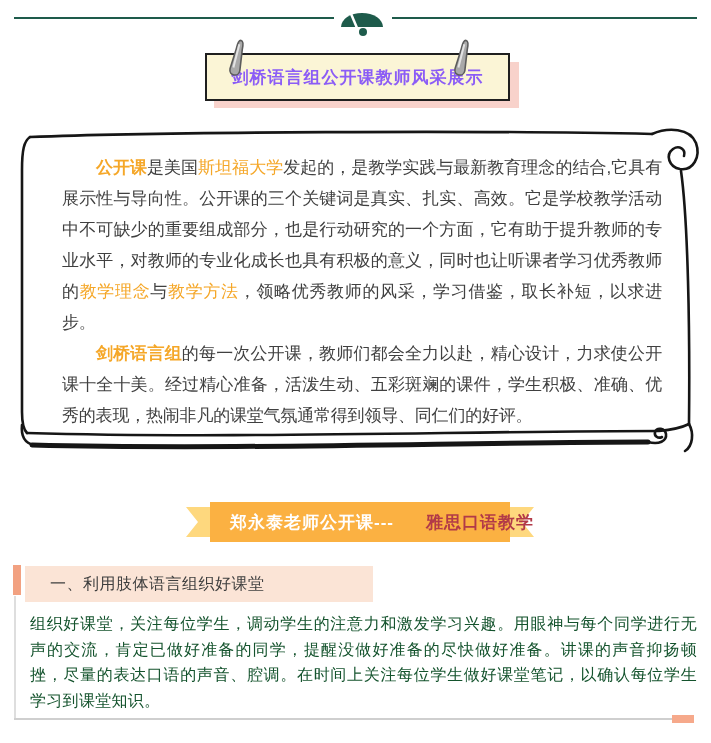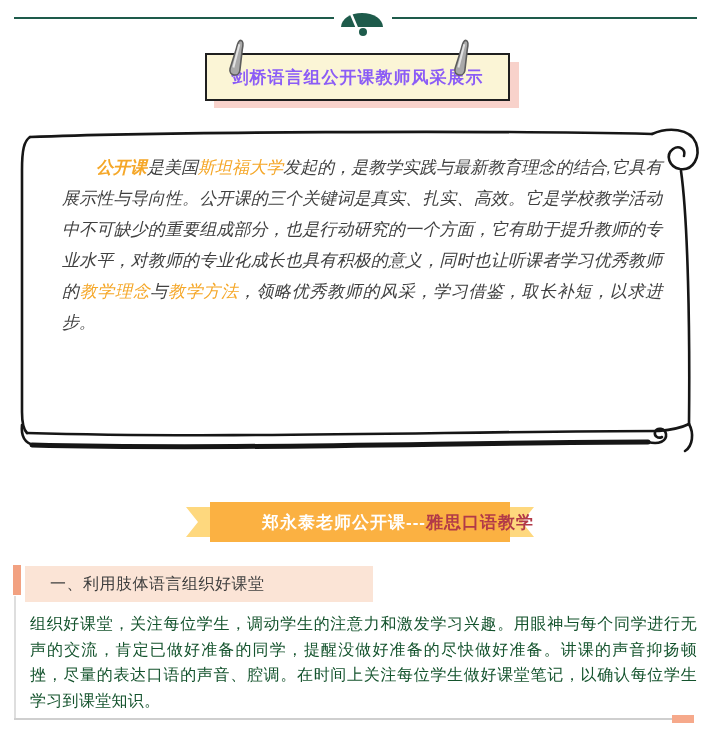--- a/index.html
+++ b/index.html
@@ -24,35 +24,35 @@
     font-size:17px;font-weight:bold;color:#8b5cf6;letter-spacing:1px;
   }
   .pin{position:absolute;width:22px;height:44px;}
   .pin-left{left:226px;top:38px;}
   .pin-right{left:451px;top:38px;}
   
   .scroll-svg{position:absolute;left:0;top:0;pointer-events:none;}
   .scroll-text{
     position:absolute;left:62px;top:152px;width:600px;
     font-size:17px;line-height:31px;color:#404040;
-    text-align:justify;letter-spacing:-0.2px;font-style:italic;
+    text-align:justify;letter-spacing:-0.2px;
   }
   .scroll-text p{margin:0;text-indent:2em;}
   .hl{color:#F5A728;}
   .b{font-weight:bold;}
   
   .ribbon{position:absolute;left:186px;top:502px;width:348px;height:40px;}
   .ribbon svg{position:absolute;left:0;top:0;}
   .ribbon-text{
     position:absolute;left:0;top:0;width:100%;height:100%;
     display:flex;align-items:center;justify-content:flex-end;
     font-size:17px;font-weight:bold;letter-spacing:1px;
   }
   .ribbon-white{color:#ffffff;}
-  .ribbon-red{color:#B23A48;}
+  .ribbon-red{color:#B23A48;margin-left:32px;}
   
   .section-bar{position:absolute;left:13px;top:565px;width:8px;height:30px;background:#F2A181;}
   .section-heading{
     position:absolute;left:25px;top:566px;width:348px;height:36px;
     background:#FBE4D6;display:flex;align-items:center;
     padding-left:25px;box-sizing:border-box;
     font-size:16px;color:#3e3e3e;letter-spacing:0.5px;
   }
   .section-vline{position:absolute;left:14px;top:596px;width:2px;height:123px;background:#dedede;}
   .section-body{
@@ -113,20 +113,21 @@
       <path d="M 648 442 c 11 3, 19 -1, 18 -8 c -1 -6, -9 -7, -11 -2 c -1 4, 3 7, 7 5"></path>
 
       <path d="M 659 431 C 670 430, 681 428, 689 424"></path>
 
       <path d="M 689 424 C 694 433, 693 446, 685 451"></path>
     </g>
   </svg>
 
   <div class="scroll-text">
     <p><span class="hl b">公开课</span><span>是美国</span><span class="hl">斯坦福大学</span><span>发起的，是教学实践与最新教育理念的结合,它具有展示性与导向性。公开课的三个关键词是真实、扎实、高效。它是学校教学活动中不可缺少的重要组成部分，也是行动研究的一个方面，它有助于提升教师的专业水平，对教师的专业化成长也具有积极的意义，同时也让听课者学习优秀教师的</span><span class="hl">教学理念</span><span>与</span><span class="hl">教学方法</span><span>，领略优秀教师的风采，学习借鉴，取长补短，以求进步。</span></p>
+    <p><span class="hl b">剑桥语言组</span><span>的每一次公开课，教师们都会全力以赴，精心设计，力求使公开课十全十美。经过精心准备，活泼生动、五彩斑斓的课件，学生积极、准确、优秀的表现，热闹非凡的课堂气氛通常得到领导、同仁们的好评。</span></p>
   </div>
 
   <div class="ribbon">
     <svg width="348" height="40" viewBox="0 0 348 40">
       <polygon points="0,5 30,5 30,35 0,35 12,20" fill="#FED87E"></polygon>
       <polygon points="348,5 318,5 318,35 348,35 336,20" fill="#FED87E"></polygon>
       <rect x="24" y="0" width="300" height="40" fill="#FBB142"></rect>
     </svg>
     <div class="ribbon-text">
       <span class="ribbon-white">郑永泰老师公开课---</span>

